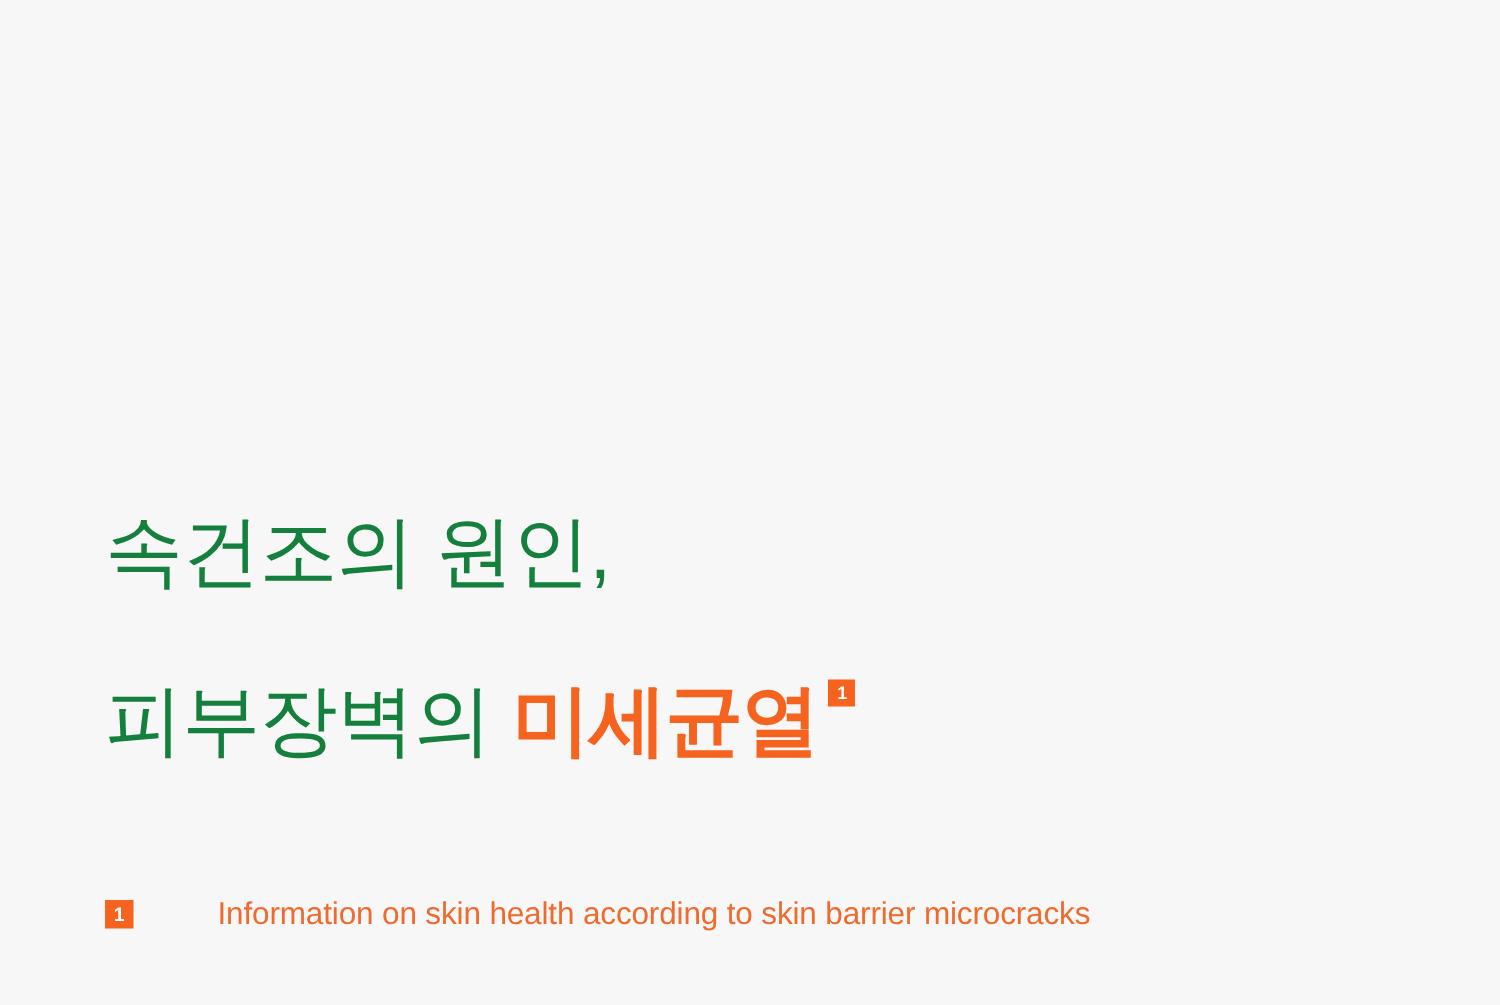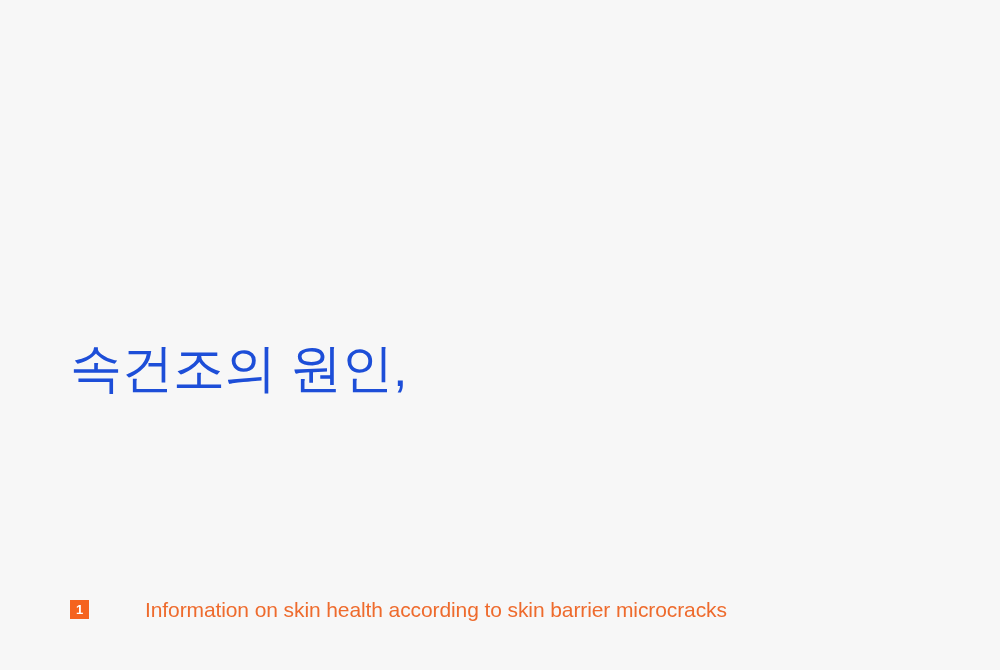--- a/index.html
+++ b/index.html
@@ -39,21 +39,21 @@
     white-space: nowrap;
   }
 
   .headline-line {
     display: block;
     height: 113px;
     white-space: nowrap;
   }
 
   .hl-plain {
-    color: #1d4ed8;
+    color: #15803d;
     font-weight: 400;
   }
 
   .hl-accent {
     color: #f5631e;
     font-weight: 700;
     letter-spacing: -1px;
   }
 
   
@@ -109,20 +109,23 @@
 </style>
 </head>
 <body>
 
 <div id="slide">
 
   <h1 class="headline">
     <span class="headline-line">
       <span class="hl-plain">속건조의 원인,</span>
     </span>
+    <span class="headline-line">
+      <span class="hl-plain">피부장벽의 </span><span class="hl-accent">미세균열</span><span class="sup-badge">1</span>
+    </span>
   </h1>
 
   <div class="footnote">
     <span class="footnote-badge">1</span>
     <span class="footnote-text">Information on skin health according to skin barrier microcracks</span>
   </div>
 
 </div>
 
 </body></html>

